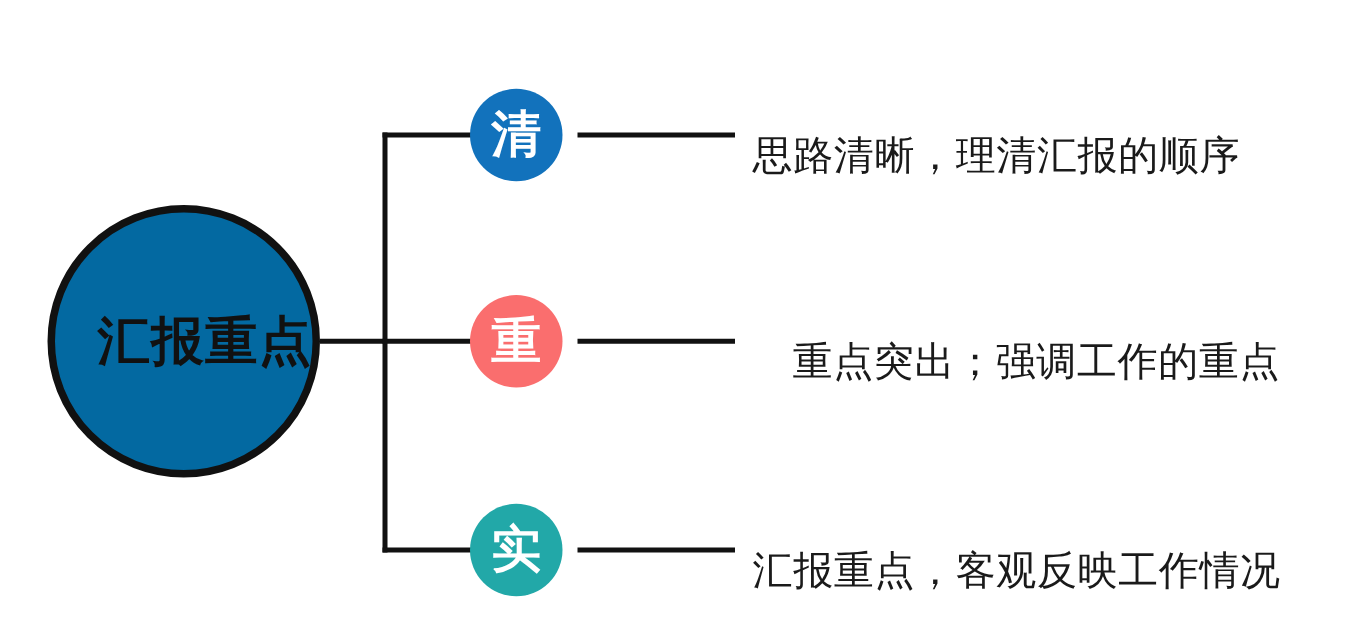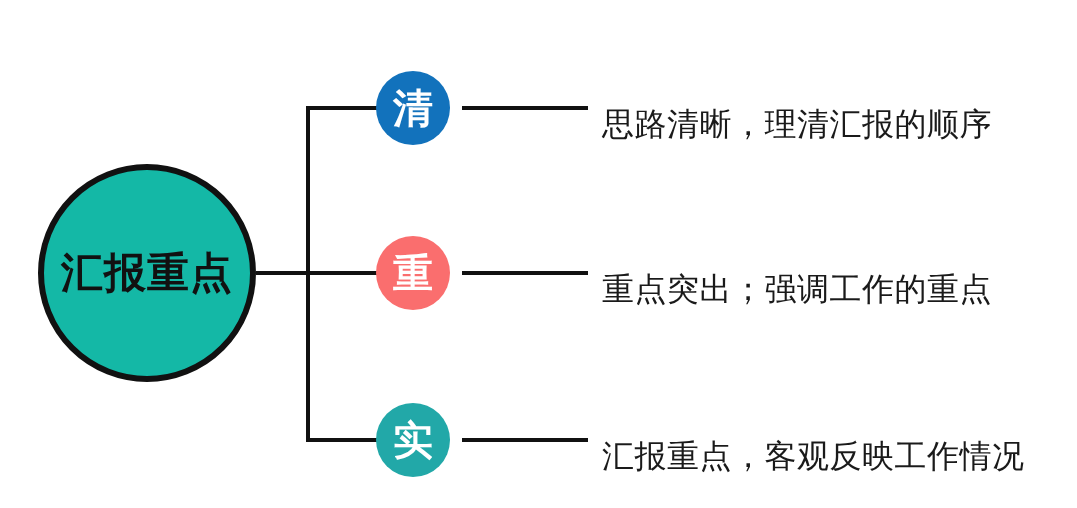--- a/index.html
+++ b/index.html
@@ -21,24 +21,24 @@
   
   .hub {
     position: absolute;
     left: 38px;
     top: 164px;
     width: 218px;
     height: 218px;
     border: 6px solid #111111;
     border-radius: 50%;
     box-sizing: border-box;
-    background: #14b8a6;
+    background: #0369a1;
     display: flex;
     align-items: center;
-    justify-content: center;
+    justify-content: flex-end;
   }
   .hub-label {
     font-size: 42px;
     font-weight: 700;
     color: #111111;
     letter-spacing: 1px;
     line-height: 1;
     white-space: nowrap;
   }
 
@@ -104,20 +104,20 @@
   </div>
 
   <div class="node-circle" style="left:376px; top:71px; background:#1272BC;">
     <span class="node-char">清</span>
   </div>
   <div class="node-desc" style="left:602px; top:92px;">思路清晰，理清汇报的顺序</div>
 
   <div class="node-circle" style="left:376px; top:236px; background:#FA6E6E;">
     <span class="node-char">重</span>
   </div>
-  <div class="node-desc" style="left:602px; top:257px;">重点突出；强调工作的重点</div>
+  <div class="node-desc" style="left:634px; top:257px;">重点突出；强调工作的重点</div>
 
   <div class="node-circle" style="left:376px; top:403px; background:#22A8A8;">
     <span class="node-char">实</span>
   </div>
   <div class="node-desc" style="left:602px; top:424px;">汇报重点，客观反映工作情况</div>
 
 </div>
 
 </body></html>

